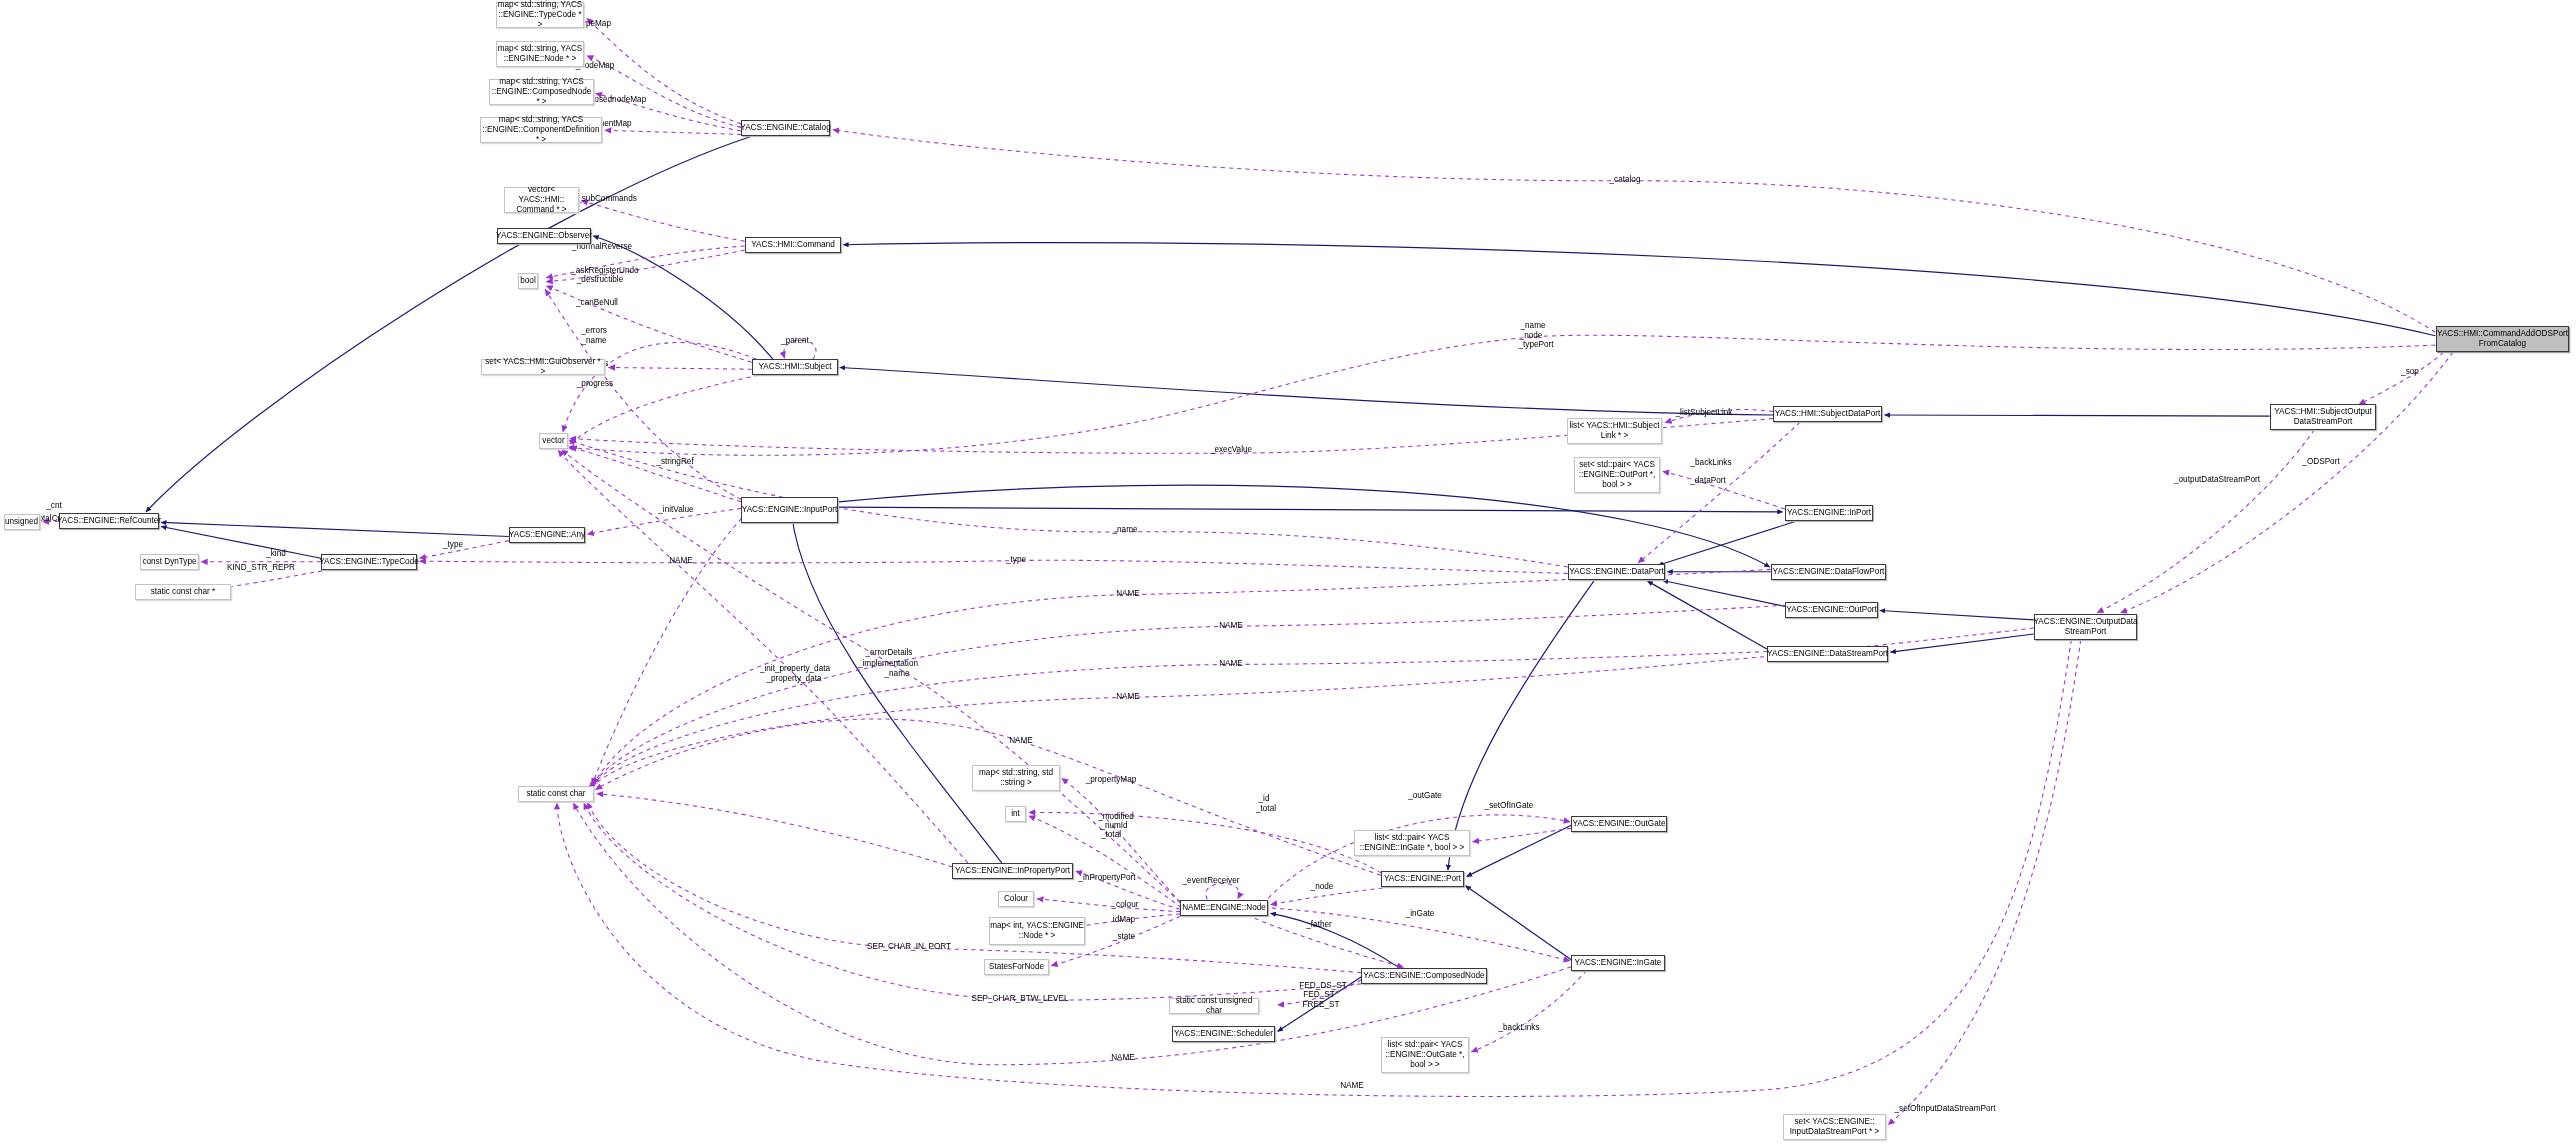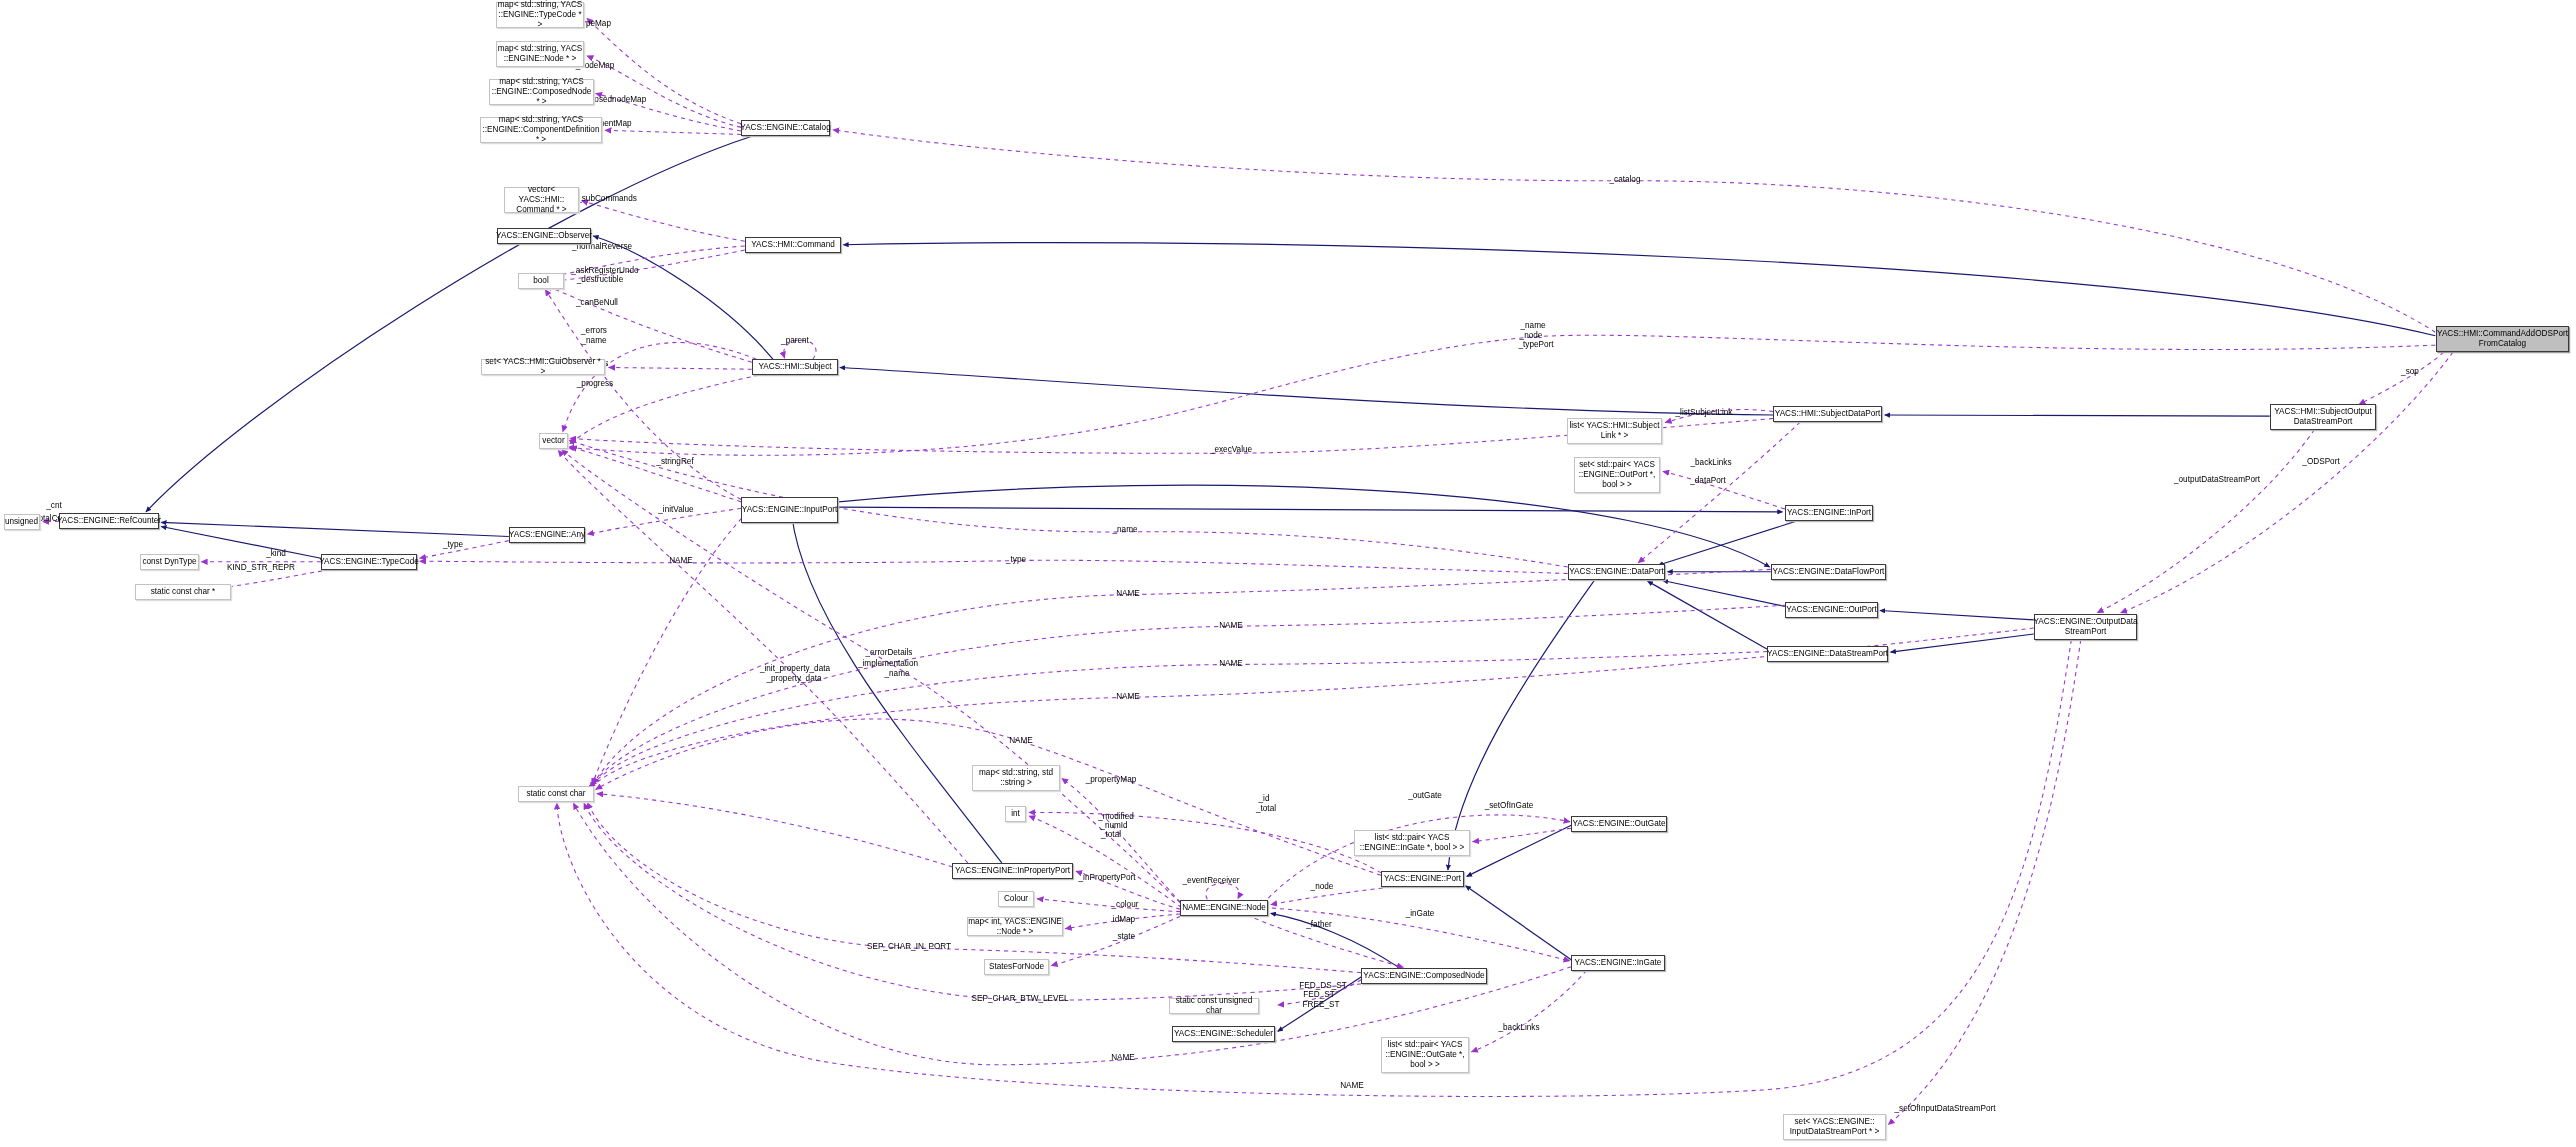--- a/index.html
+++ b/index.html
@@ -121,21 +121,21 @@
 ::ENGINE::Node * &gt;</div>
 <div class="node tpl" style="left:489px;top:79px;width:105px;height:26px">map&lt; std::string, YACS
 ::ENGINE::ComposedNode * &gt;</div>
 <div class="node tpl" style="left:480px;top:117px;width:122px;height:26px">map&lt; std::string, YACS
 ::ENGINE::ComponentDefinition * &gt;</div>
 <div class="node cls" style="left:741px;top:120px;width:89px;height:16px">YACS::ENGINE::Catalog</div>
 <div class="node tpl" style="left:504px;top:187px;width:75px;height:26px">vector&lt; YACS::HMI::
 Command * &gt;</div>
 <div class="node cls" style="left:497px;top:228px;width:94px;height:16px">YACS::ENGINE::Observer</div>
 <div class="node cls" style="left:745px;top:237px;width:96px;height:16px">YACS::HMI::Command</div>
-<div class="node tpl" style="left:518px;top:273px;width:46px;height:16px">bool</div>
+<div class="node tpl" style="left:518px;top:273px;width:20px;height:16px">bool</div>
 <div class="node tpl" style="left:481px;top:359px;width:124px;height:16px">set&lt; YACS::HMI::GuiObserver * &gt;</div>
 <div class="node cls" style="left:752px;top:359px;width:86px;height:16px">YACS::HMI::Subject</div>
 <div class="node tpl" style="left:539px;top:433px;width:29px;height:16px">vector</div>
 <div class="node cls" style="left:59px;top:513px;width:100px;height:16px">YACS::ENGINE::RefCounter</div>
 <div class="node tpl" style="left:3.5px;top:514px;width:36px;height:16px">unsigned</div>
 <div class="node cls" style="left:509px;top:527px;width:76px;height:16px">YACS::ENGINE::Any</div>
 <div class="node tpl" style="left:140px;top:554px;width:59px;height:16px">const DynType</div>
 <div class="node cls" style="left:321px;top:554px;width:96px;height:16px">YACS::ENGINE::TypeCode</div>
 <div class="node tpl" style="left:135px;top:584px;width:96px;height:16px">static const char *</div>
 <div class="node cls" style="left:741px;top:497px;width:97px;height:26px">YACS::ENGINE::InputPort</div>
@@ -154,21 +154,21 @@
 <div class="node cls" style="left:1767px;top:646px;width:121px;height:16px">YACS::ENGINE::DataStreamPort</div>
 <div class="node cls" style="left:2270px;top:404px;width:106px;height:26px">YACS::HMI::SubjectOutput
 DataStreamPort</div>
 <div class="node main" style="left:2436px;top:326px;width:133px;height:26px">YACS::HMI::CommandAddODSPort
 FromCatalog</div>
 <div class="node tpl" style="left:972px;top:765px;width:88px;height:26px">map&lt; std::string, std
 ::string &gt;</div>
 <div class="node tpl" style="left:1005px;top:806px;width:21px;height:16px">int</div>
 <div class="node cls" style="left:952px;top:863px;width:121px;height:16px">YACS::ENGINE::InPropertyPort</div>
 <div class="node tpl" style="left:998px;top:891px;width:36px;height:16px">Colour</div>
-<div class="node tpl" style="left:967px;top:917px;width:96px;height:19px">map&lt; int, YACS::ENGINE
+<div class="node tpl" style="left:989px;top:917px;width:96px;height:28px">map&lt; int, YACS::ENGINE
 ::Node * &gt;</div>
 <div class="node tpl" style="left:984px;top:959px;width:65px;height:16px">StatesForNode</div>
 <div class="node cls" style="left:1180px;top:900px;width:88px;height:16px">NAME::ENGINE::Node</div>
 <div class="node cls" style="left:1381px;top:871px;width:83px;height:16px">YACS::ENGINE::Port</div>
 <div class="node tpl" style="left:1354px;top:830px;width:116px;height:26px">list&lt; std::pair&lt; YACS
 ::ENGINE::InGate *, bool &gt; &gt;</div>
 <div class="node cls" style="left:1571px;top:816px;width:96px;height:16px">YACS::ENGINE::OutGate</div>
 <div class="node cls" style="left:1571px;top:955px;width:94px;height:16px">YACS::ENGINE::InGate</div>
 <div class="node cls" style="left:1361px;top:968px;width:126px;height:16px">YACS::ENGINE::ComposedNode</div>
 <div class="node tpl" style="left:1169px;top:998px;width:90px;height:16px">static const unsigned char</div>

